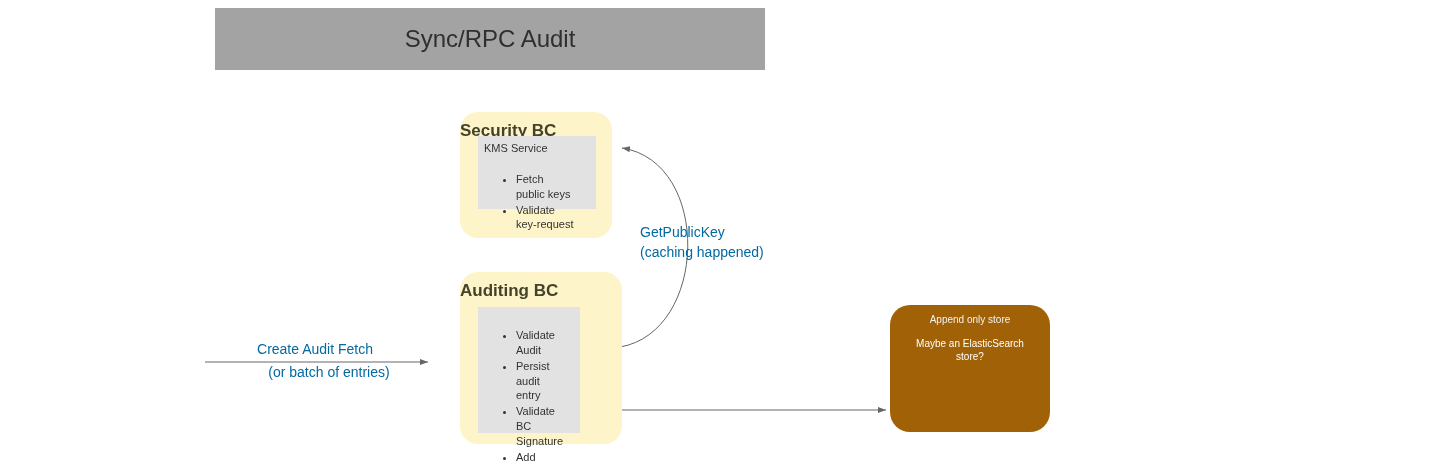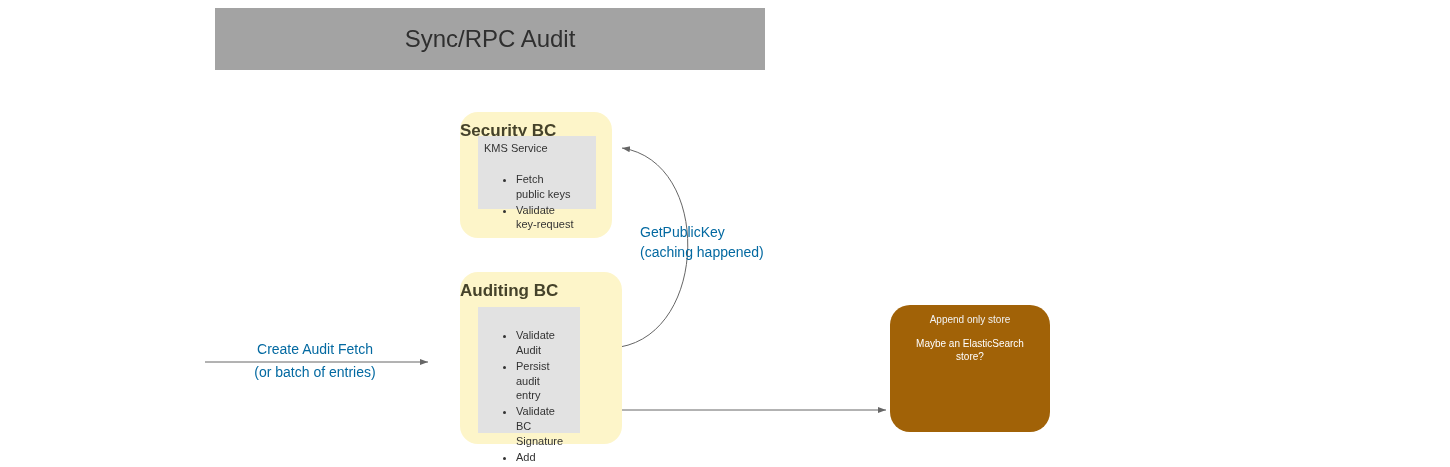--- a/index.html
+++ b/index.html
@@ -91,21 +91,21 @@
   .store .store-body   { font-size: 10px; padding: 12px 22px 0 22px; line-height: 1.3; }
 
   
   .edge-label {
     position: absolute;
     font-size: 14px;
     color: #0369a1;
     white-space: nowrap;
   }
   .lbl-create   { left: 230px; top: 341px; width: 170px; text-align: center; }
-  .lbl-create-2 { left: 230px; top: 364px; width: 170px; text-align: center; }
+  .lbl-create-2 { left: 244px; top: 364px; width: 170px; text-align: center; }
   .lbl-gpk      { left: 640px; top: 224px; }
   .lbl-gpk-2    { left: 640px; top: 244px; }
 </style>
 </head>
 <body>
 
 <div class="canvas">
 
   <div class="title-bar">
     <span>Sync/RPC Audit</span>

